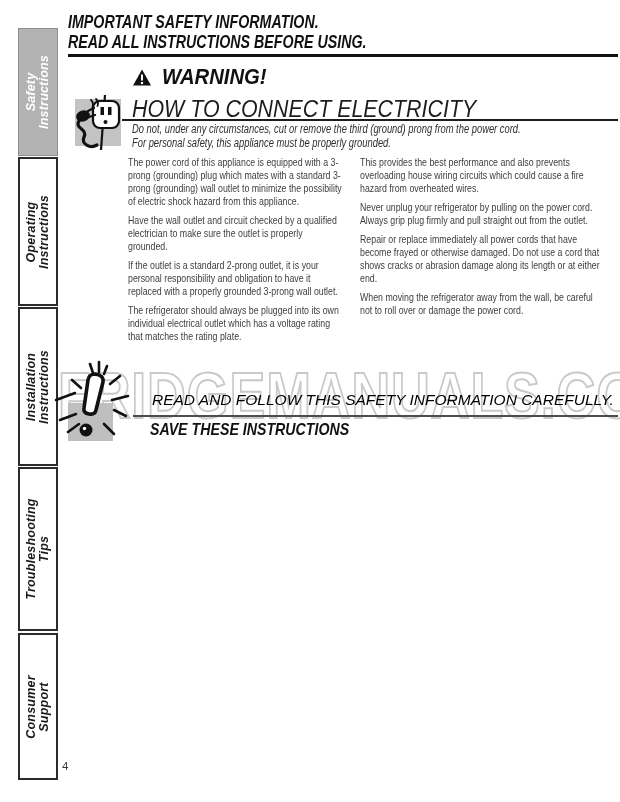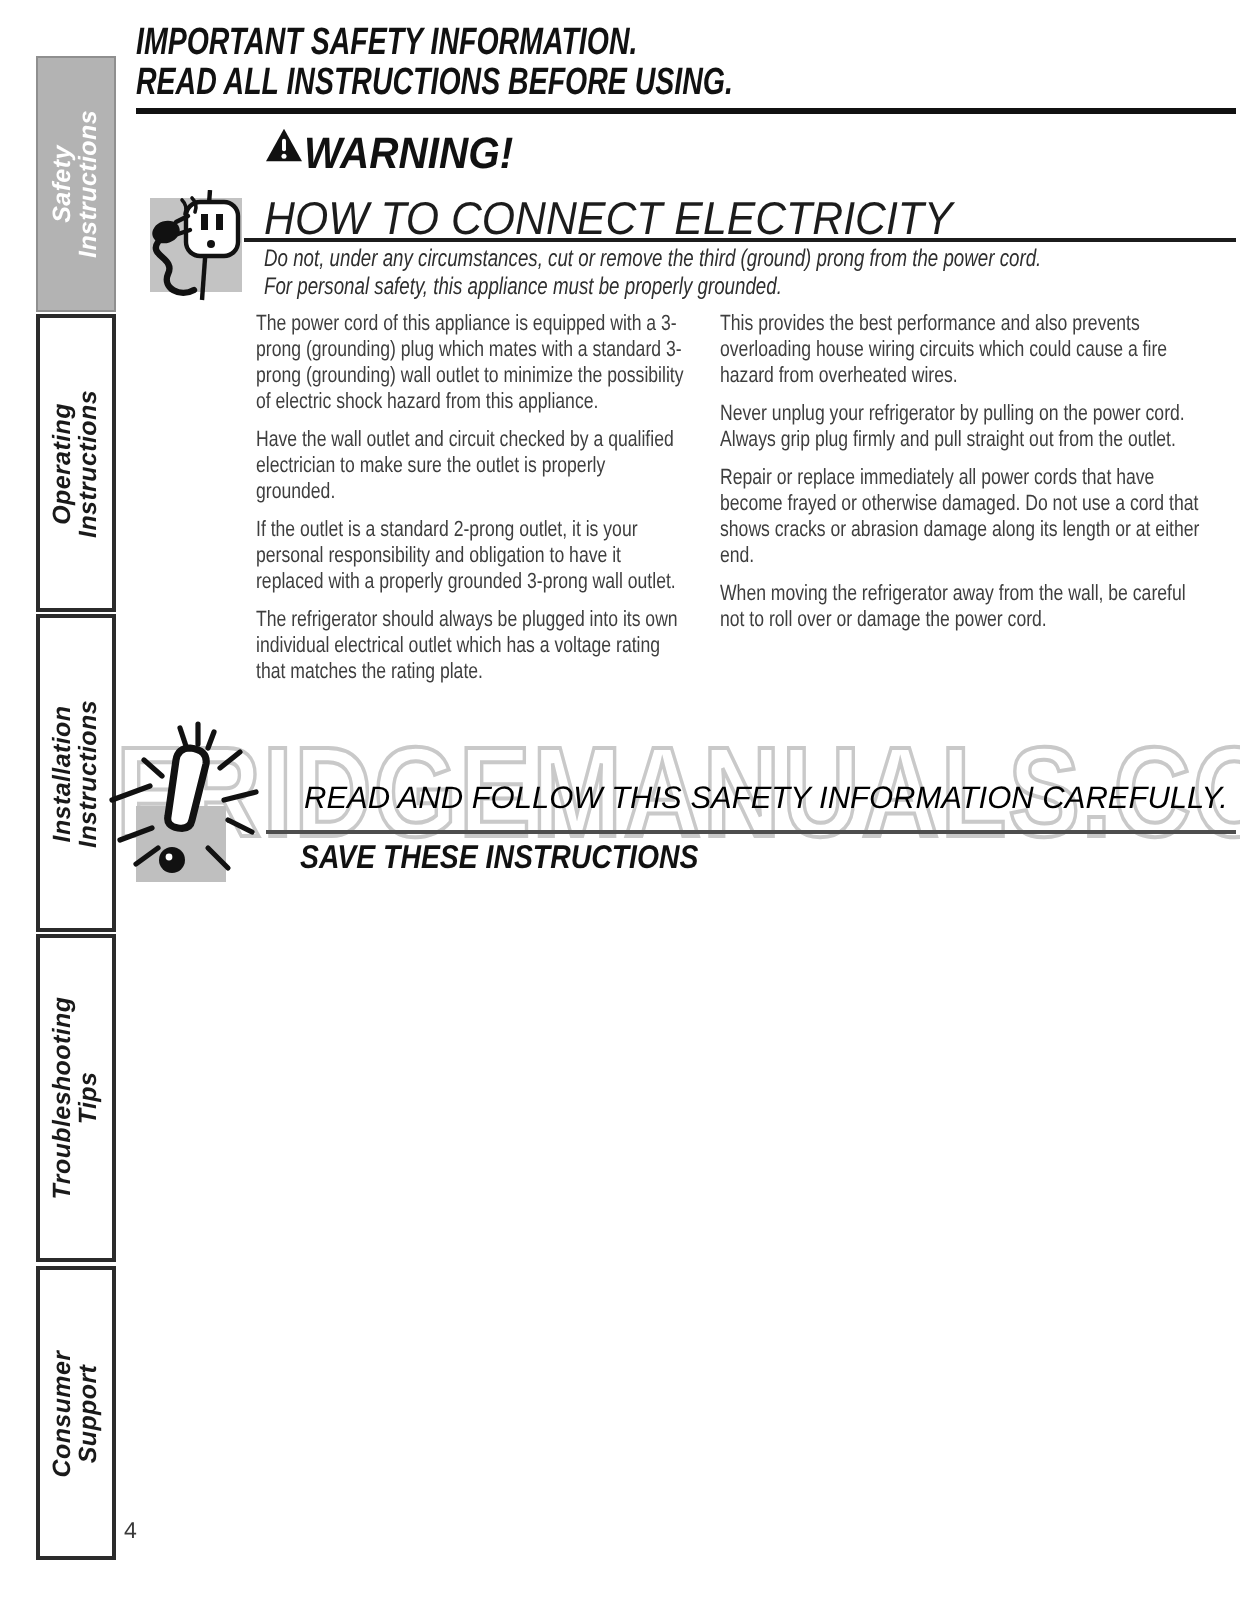--- a/index.html
+++ b/index.html
@@ -29,21 +29,21 @@
 
   
   .title {
     position:absolute; left:68px; top:12px;
     font-weight:bold; font-style:italic; font-size:19px; line-height:20px;
     color:#111; transform:scaleX(0.75); transform-origin:left top;
     white-space:nowrap;
   }
   .title-rule { position:absolute; left:68px; top:54px; width:550px; height:3px; background:#111; }
 
-  .warning-row { position:absolute; left:133px; top:64px; display:flex; align-items:flex-start; gap:1px; }
+  .warning-row { position:absolute; left:133px; top:64px; display:flex; align-items:center; gap:11px; }
   .warning-text {
     font-weight:bold; font-style:italic; font-size:22px; color:#111;
     transform:scaleX(0.92); transform-origin:left center; white-space:nowrap;
   }
 
   
   .sect-head {
     position:absolute; left:132px; top:96px;
     font-style:italic; font-weight:normal; font-size:23px; color:#1c1c1c;
     transform:scaleX(0.93); transform-origin:left top; white-space:nowrap;

